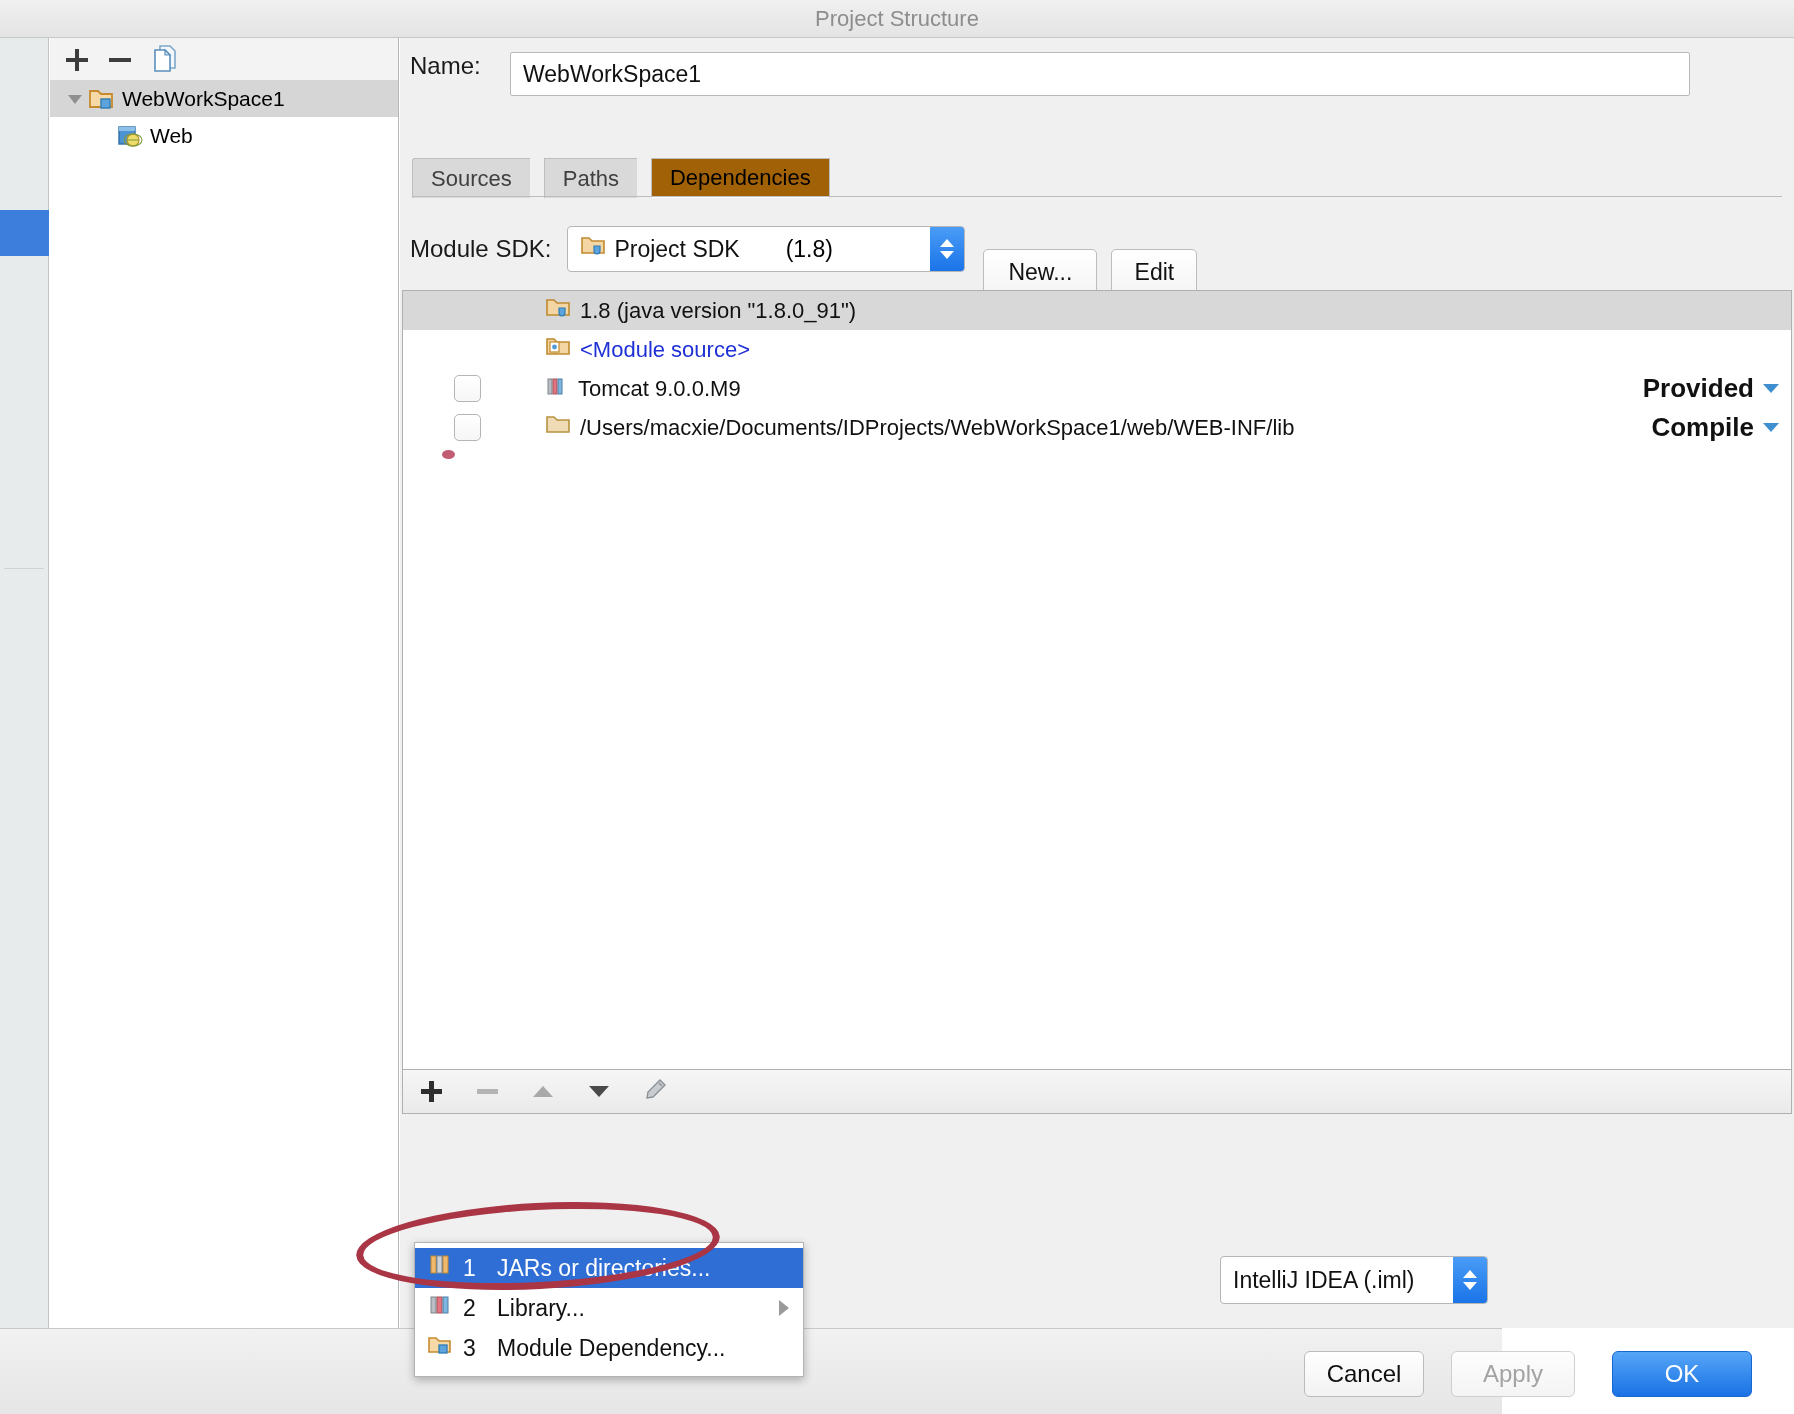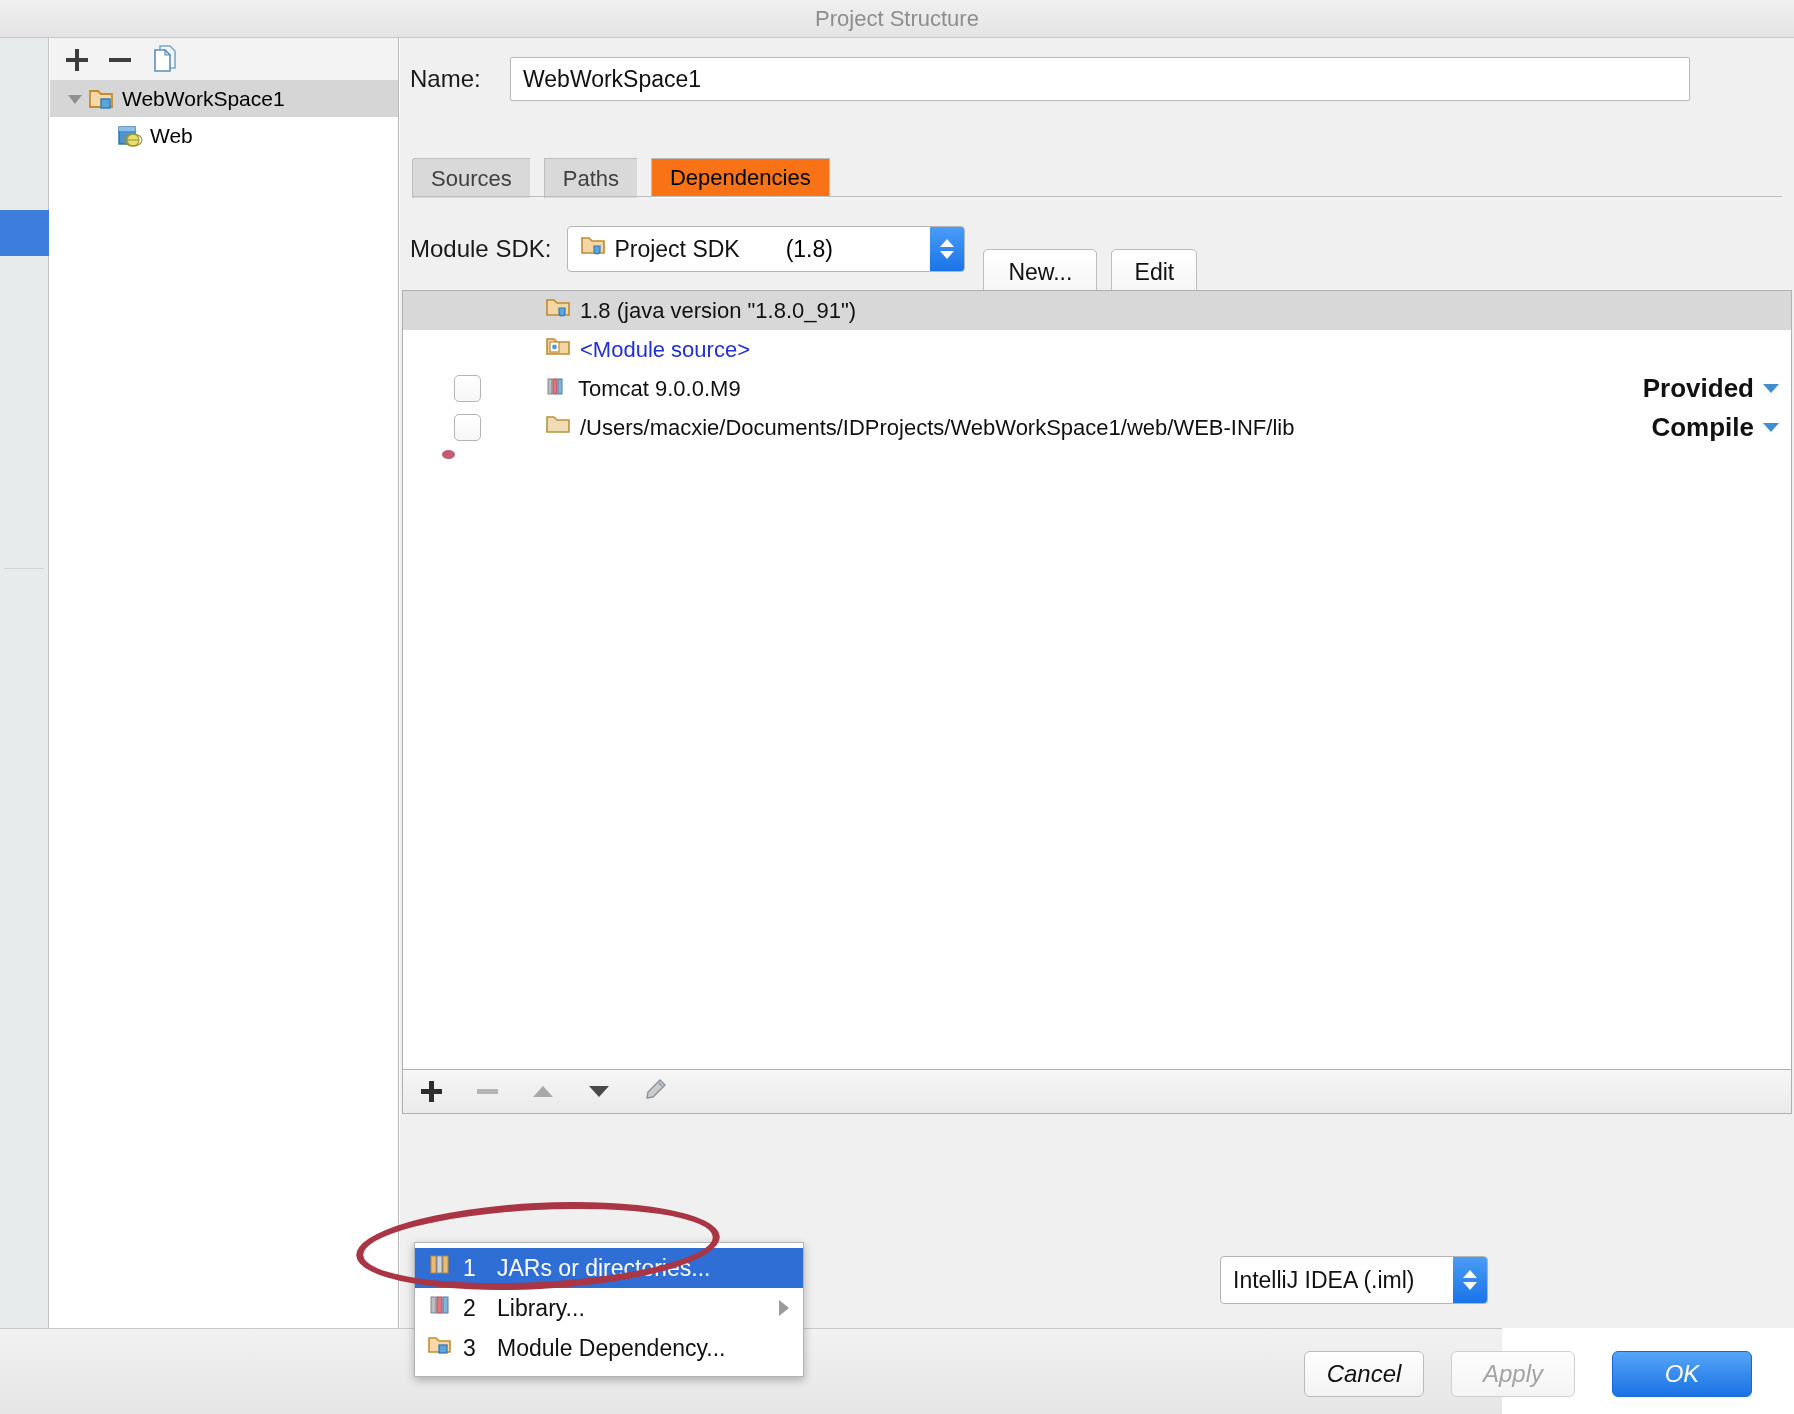--- a/index.html
+++ b/index.html
@@ -85,21 +85,21 @@
   .twisty svg { display: block; }
   .tree-ico { width: 28px; height: 24px; margin-right: 6px; position: relative; }
 
   
   .content {
     position: absolute; left: 400px; top: 38px; width: 1394px; height: 1290px;
     background: #f0f0f0;
   }
   .name-row {
     position: absolute; left: 0; top: 14px; width: 1394px; height: 54px;
-    display: flex; align-items: center;
+    display: flex; align-items: flex-start;
   }
   .name-label {
     margin-left: 10px; width: 100px;
     font-size: 24px; color: #1a1a1a;
   }
   .name-input {
     width: 1180px; height: 44px;
     border: 1px solid #b9b9b9; background: #ffffff;
     font-size: 23px; color: #111; padding: 0 12px;
     font-family: "Liberation Sans", sans-serif;
@@ -116,21 +116,21 @@
     height: 40px; padding: 0 18px;
     display: flex; align-items: center;
     font-size: 22px; color: #3f3f3f;
     background: #d9d9d9;
     border: 1px solid #bdbdbd; border-bottom: none;
     border-right: none;
     cursor: default;
   }
   .tab:first-child { border-radius: 3px 0 0 0; }
   .tab.active {
-    background: #f97316; color: #000;
+    background: #a16207; color: #000;
     border: 1px solid #bdbdbd; border-bottom: 1px solid #ffffff;
     font-weight: 400;
   }
   .tabs-underline {
     position: absolute; left: 12px; top: 158px; width: 1370px; height: 1px;
     background: #bdbdbd;
   }
 
   
   .sdk-row {
@@ -272,21 +272,20 @@
     z-index: 30;
   }
   .iml-combo .iml-text { margin-left: 12px; font-size: 23px; color: #111; }
   .iml-combo .stepper { height: 46px; }
 
   
   .bottombar {
     position: absolute; left: 0; top: 1328px; width: 1502px; height: 86px;
     background: linear-gradient(#f1f1f1, #e6e6e6);
     border-top: 1px solid #c9c9c9;
-    font-style: italic;
   }
   .dlg-btn {
     position: absolute; top: 22px; height: 46px;
     border-radius: 6px; display: flex; align-items: center; justify-content: center;
     font-size: 24px; font-family: "Liberation Sans", sans-serif;
     cursor: default;
   }
   .btn-cancel {
     left: 1304px; width: 120px;
     background: linear-gradient(#ffffff, #f2f2f2);

